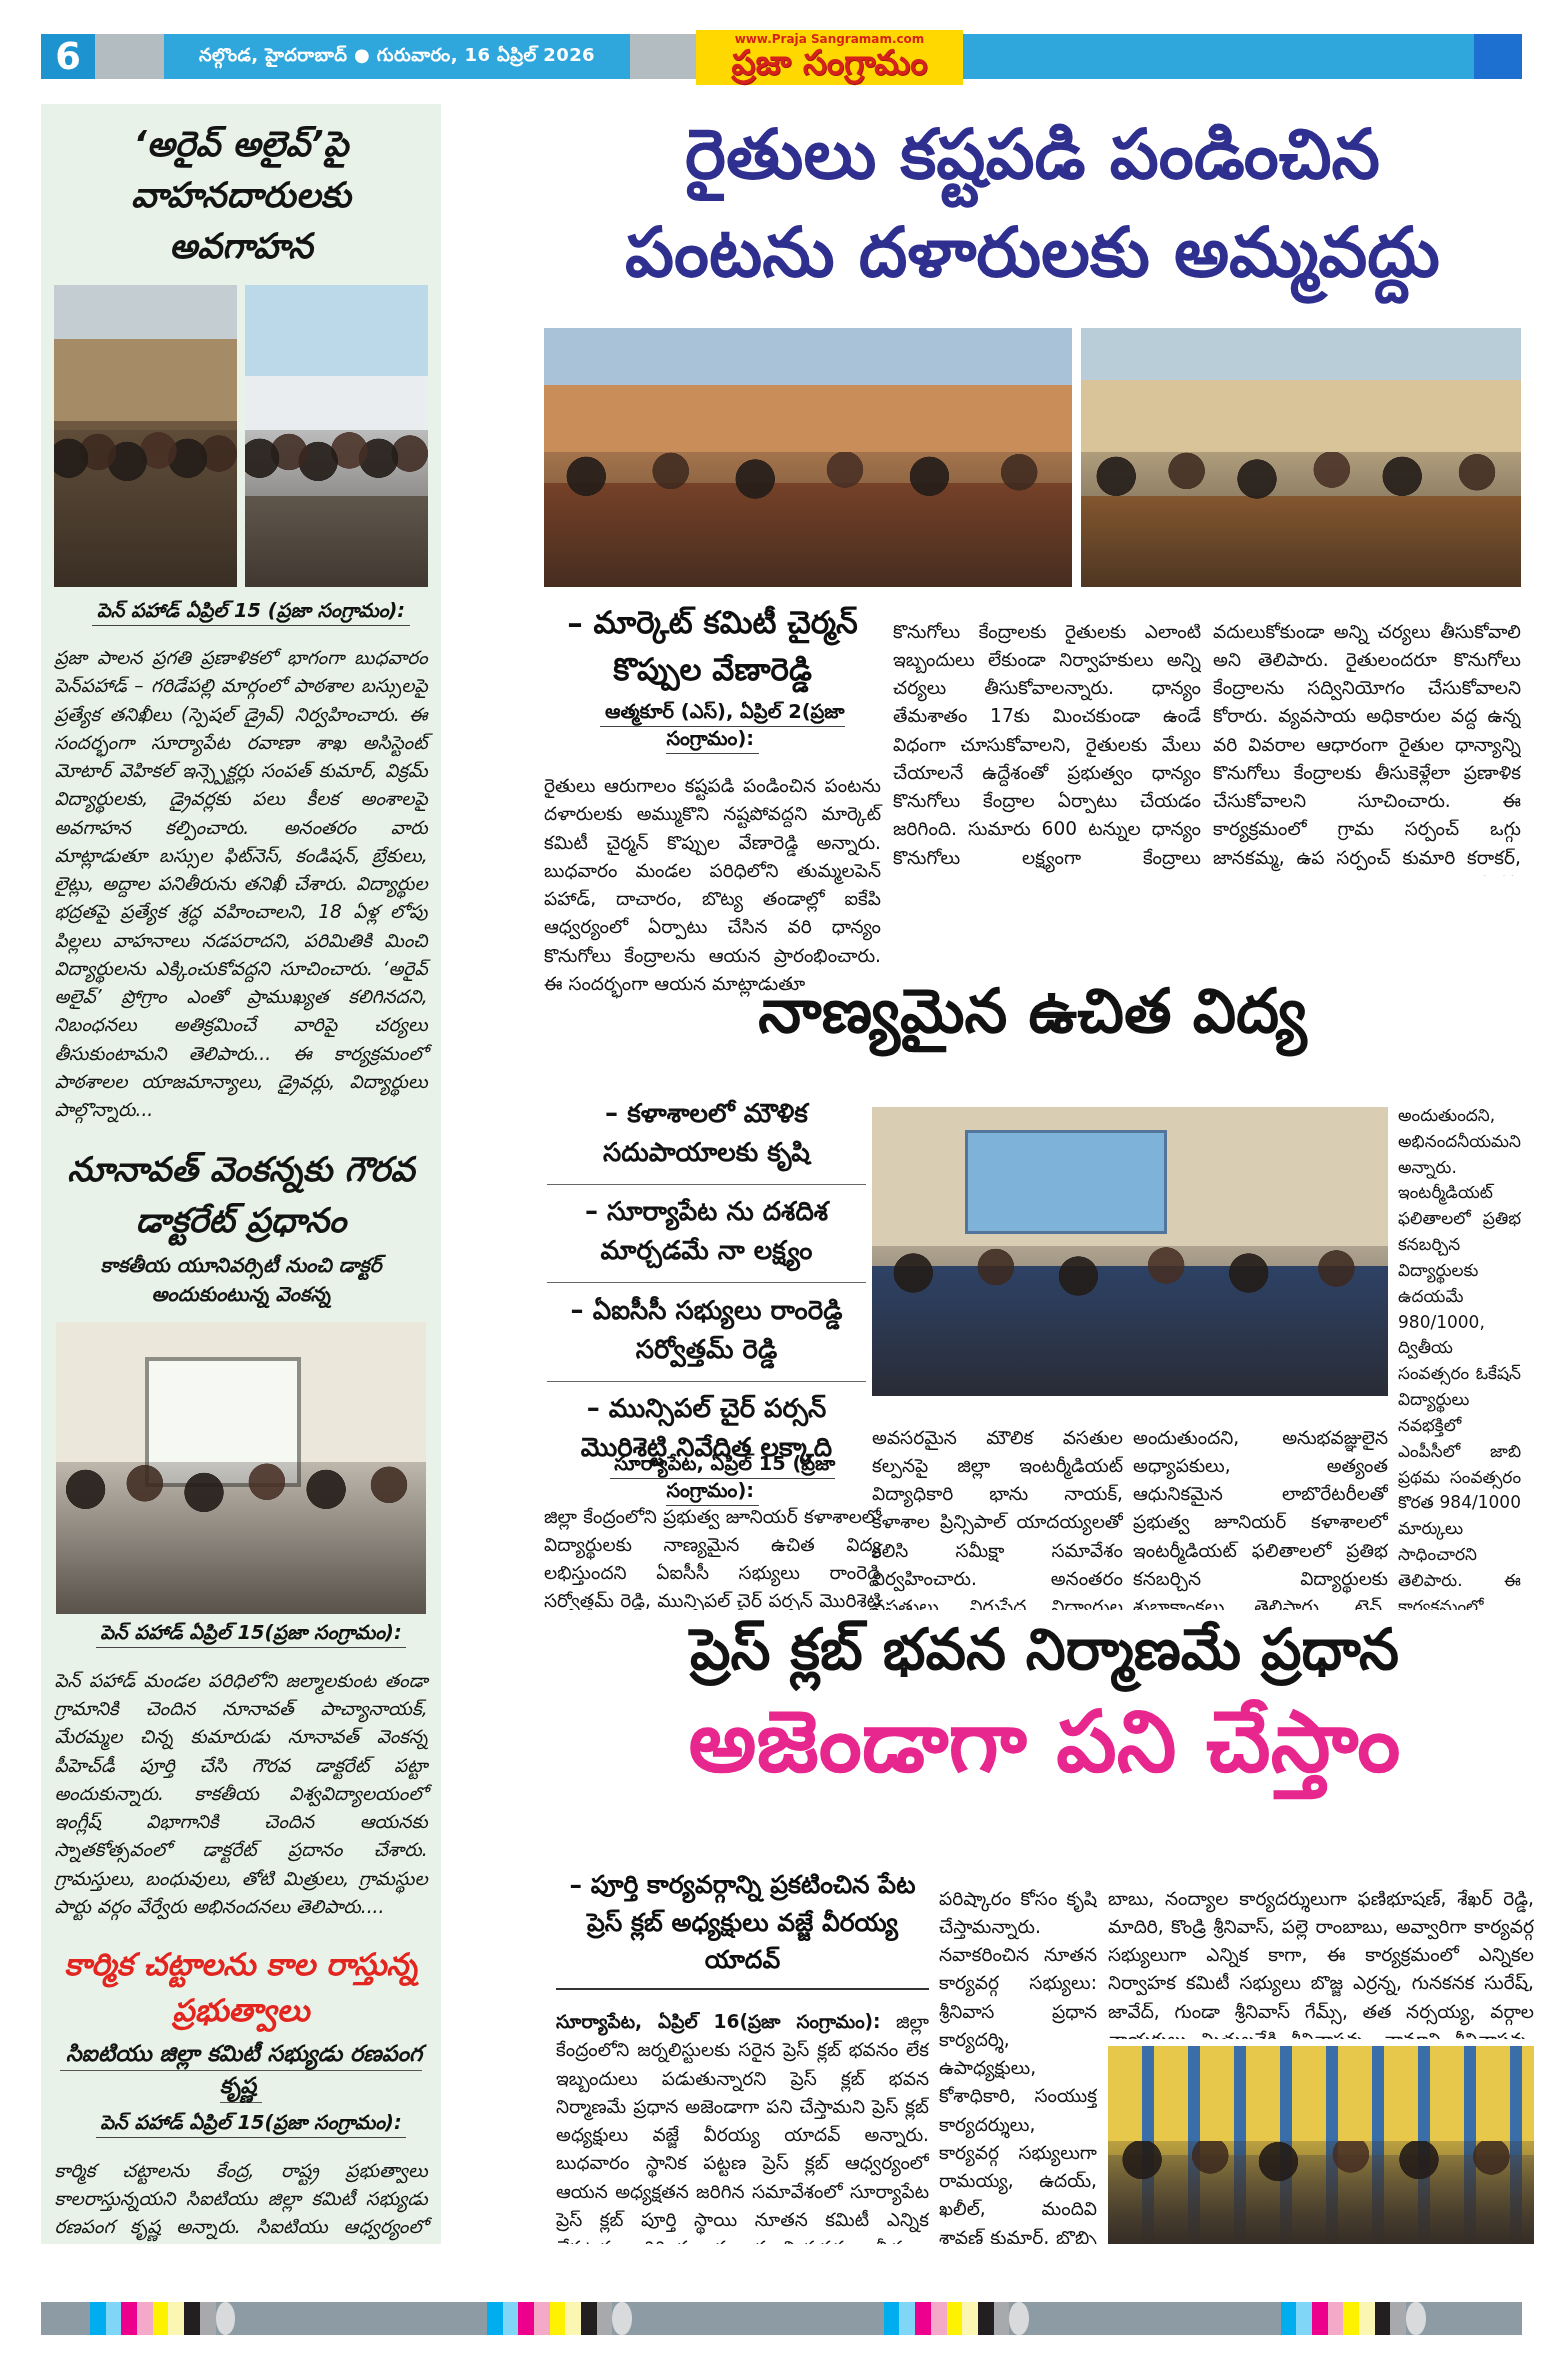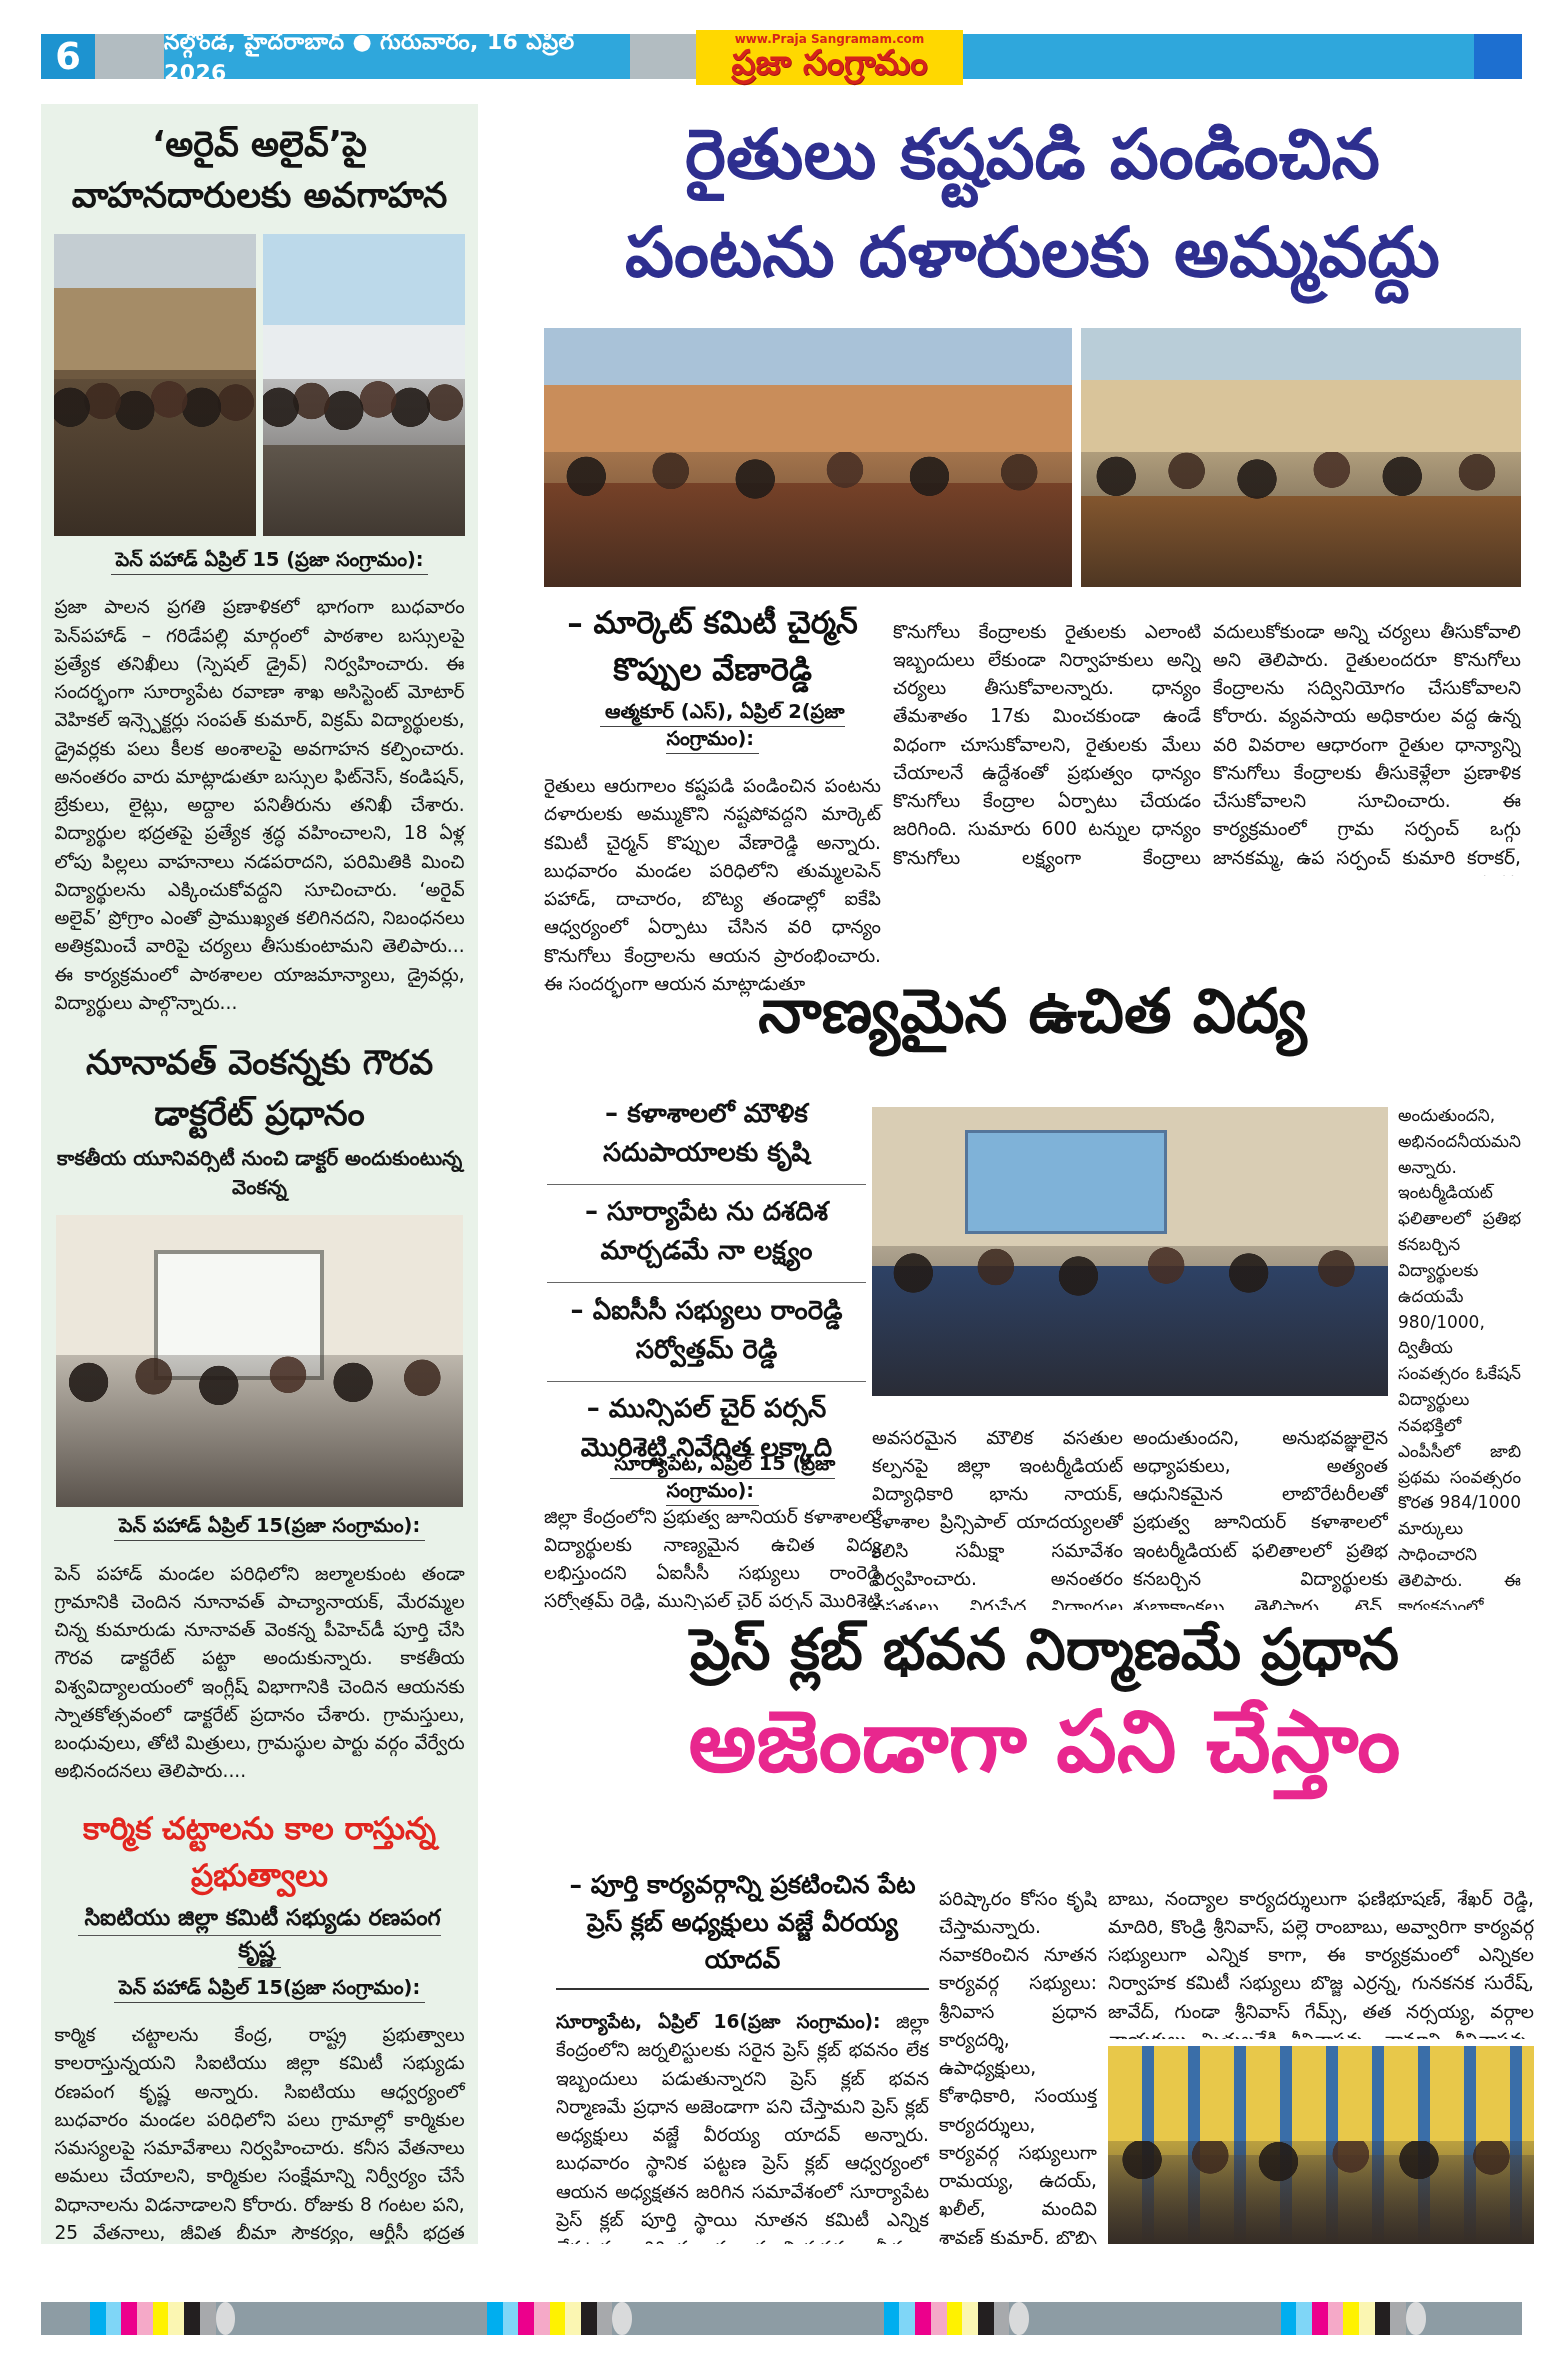--- a/index.html
+++ b/index.html
@@ -4,30 +4,30 @@
 <style>
   html,body{margin:0;padding:0;background:#ffffff;}
   body{font-family:"DejaVu Sans","Liberation Sans",sans-serif;color:#151515;}
   .page{position:relative;width:1563px;height:2354px;background:#ffffff;overflow:hidden;}
 
   
   .topbar{position:absolute;left:41px;top:34px;width:1481px;height:45px;display:flex;align-items:stretch;}
   .pagenum{width:54px;background:#1d93d0;color:#fff;font-size:37px;font-weight:bold;display:flex;align-items:center;justify-content:center;}
   .seg-gray{background:#b2bcc1;}
   .seg1{width:69px;}
-  .bartext{width:466px;background:#2fa7dc;color:#fff;font-size:22px;font-weight:bold;display:flex;align-items:center;justify-content:center;letter-spacing:0.4px;}
+  .bartext{width:466px;background:#2fa7dc;color:#fff;font-size:18px;font-weight:bold;display:flex;align-items:center;justify-content:center;letter-spacing:0.4px;}
   .seg2{width:66px;}
   .masthead{width:267px;margin-top:-4.5px;margin-bottom:-6px;background:#ffd800;position:relative;display:flex;flex-direction:column;align-items:center;justify-content:center;z-index:2;}
   .masthead .site{font-size:12px;color:#d5231b;font-weight:bold;line-height:1;}
   .masthead .name{font-size:34px;font-weight:800;color:#d5231b;line-height:1.05;text-shadow:0.7px 0.7px 0 #a01510;}
   .bar-fill{flex:1;background:#2fa7dc;}
   .bar-endbox{width:48px;background:#1d6fd0;}
 
   
-  .left-panel{position:absolute;left:41px;top:104px;width:437px;height:2140px;background:#e9f2e9;padding:12px 13.4px;box-sizing:border-box;overflow:hidden;}
+  .left-panel{position:absolute;left:41px;top:104px;width:400px;height:2140px;background:#e9f2e9;padding:12px 13.4px;box-sizing:border-box;overflow:hidden;font-style:italic;}
   .lp-h1{font-size:35px;font-weight:800;text-align:center;line-height:1.45;color:#141414;margin:3px 4.5px 13.4px;}
   .lp-photos{display:flex;gap:7.5px;height:302px;margin-bottom:12px;}
   .lp-photos .photo{flex:1;}
   .dateline{font-size:19.4px;font-weight:bold;text-align:center;margin:7.5px auto 9px;color:#111;}
   .dateline span{border-bottom:1.5px solid #444;padding:0 4.5px 3px;margin-left:20px;}
   .body-text{font-size:18.6px;line-height:1.52;text-align:justify;color:#121212;}
   .lp-h2{font-size:34px;font-weight:800;text-align:center;line-height:1.5;margin:19.4px 3px 7.5px;color:#141414;}
   .lp-kicker{font-size:20px;font-weight:bold;text-align:center;margin:1.5px 0 10.4px;color:#161616;}
   .lp-photo-wide{height:292px;margin:0 1.5px 7.5px;}
   .lp-h3{font-size:31px;font-weight:800;text-align:center;line-height:1.5;margin:19.4px 3px 6px;color:#e2261f;}

